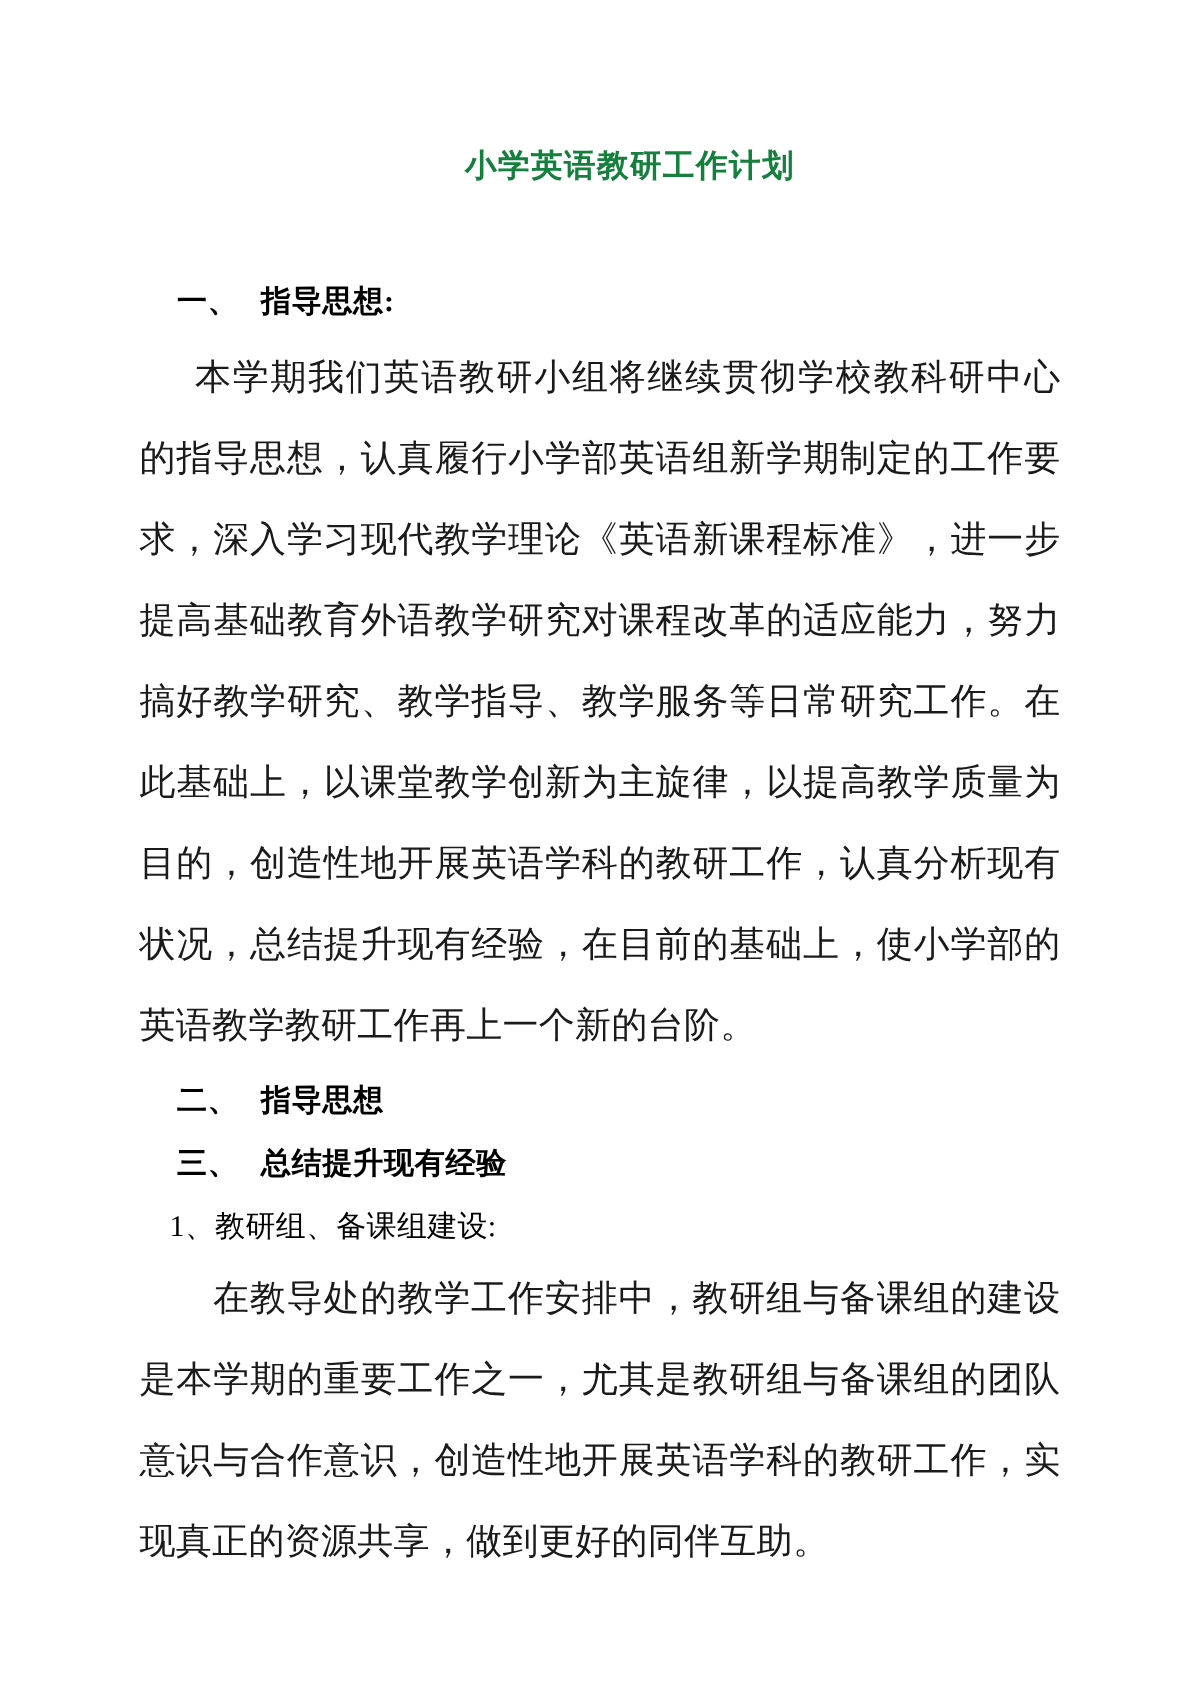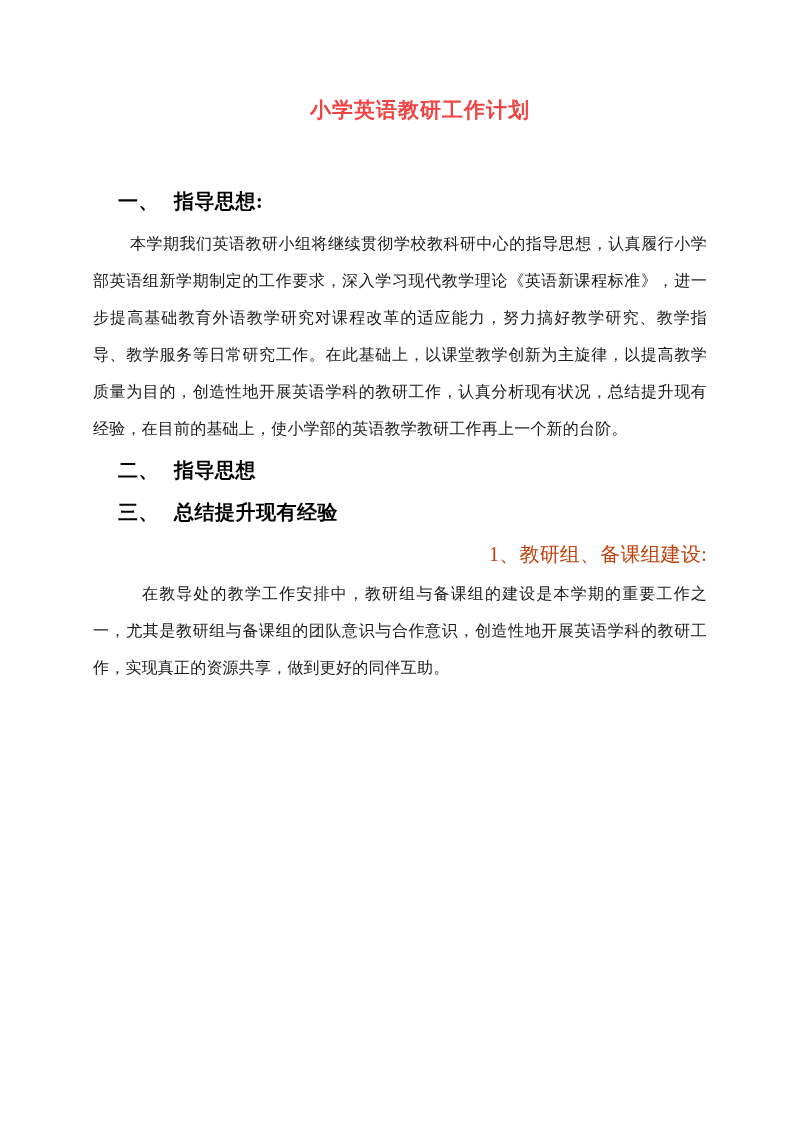--- a/index.html
+++ b/index.html
@@ -20,54 +20,53 @@
     padding: 0 86px 0 93px;
   }
   .doc-title {
     margin: 0 0 0 40px;
     padding-top: 95px;
     font-size: 21px;
     line-height: 30px;
     font-weight: 700;
     letter-spacing: 1px;
     text-align: center;
-    color: #ef4444;
+    color: #15803d;
   }
   .heading {
     display: flex;
     align-items: baseline;
     font-size: 20px;
     line-height: 30px;
     font-weight: 700;
     color: #000000;
     padding-left: 25px;
     letter-spacing: 0.5px;
   }
   .heading .num { margin-right: 15px; }
   .h1 { margin-top: 61px; }
   .h2 { margin-top: 8px; }
   .h3 { margin-top: 12px; }
   .para {
     margin: 0;
-    font-size: 16px;
-    line-height: 37px;
+    font-size: 24px;
+    line-height: 54px;
     text-align: justify;
     color: #1a1a1a;
     letter-spacing: 0.2px;
   }
   .p1 { margin-top: 9px;  text-indent: 37px; }
   .p2 { margin-top: 2px;  text-indent: 35px; }
   .p3 { margin-top: 0;    text-indent: 49px; }
   .item-label {
     margin: 0;
     font-size: 20px;
     line-height: 40.7px;
-    color: #c2410c;
+    color: #000000;
     letter-spacing: 0.2px;
-    text-align: right;
   }
   .item1 { margin-top: 7px; padding-left: 20px; }
   .item2 { margin-top: 3px; padding-left: 26px; }
 </style>
 </head>
 <body>
 
 <div class="page">
   <div class="content">
 

